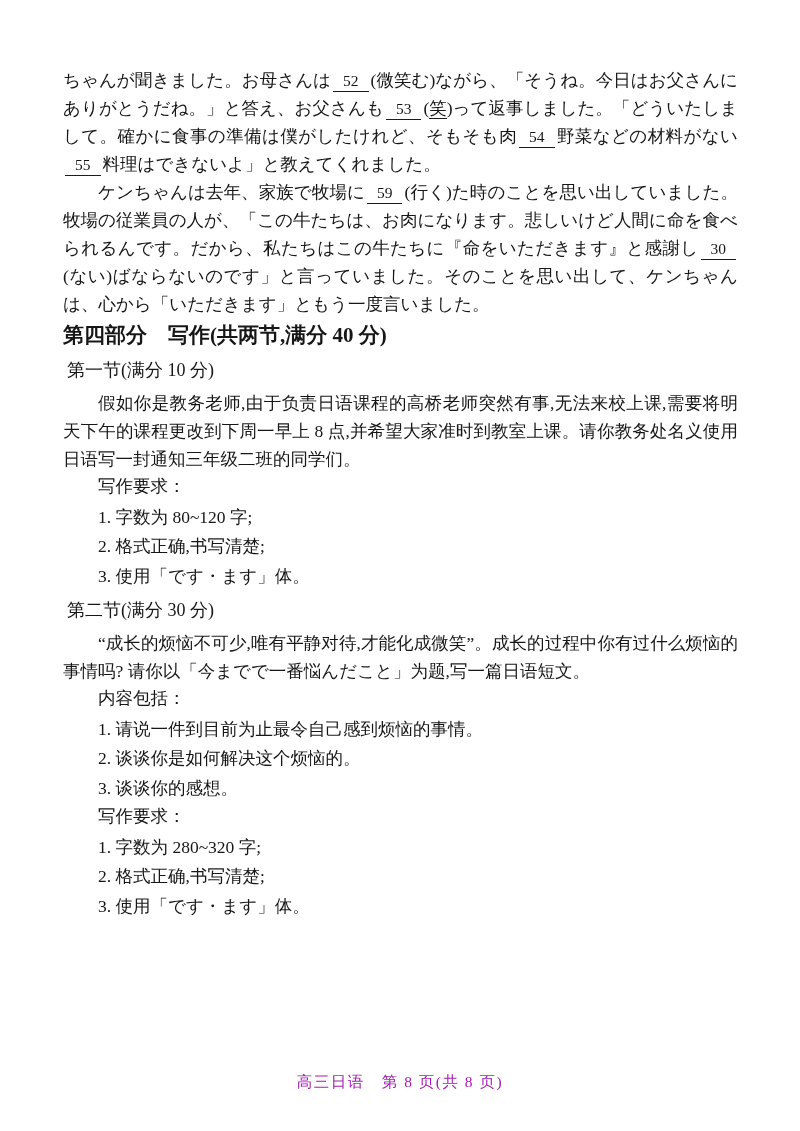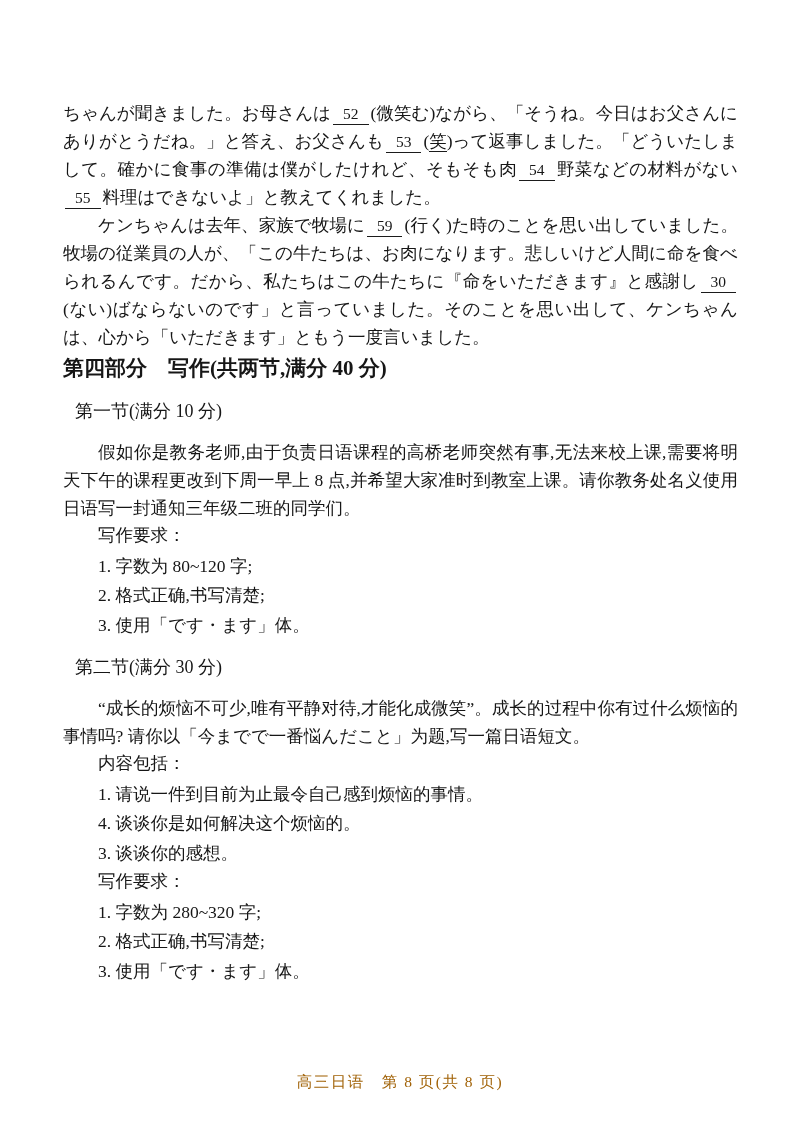--- a/index.html
+++ b/index.html
@@ -5,21 +5,21 @@
   html, body { margin: 0; padding: 0; }
   body {
     width: 800px; height: 1131px;
     background: #ffffff;
     color: #161616;
     font-family: "Liberation Serif", "DejaVu Serif", serif;
     position: relative;
     overflow: hidden;
   }
   .content {
-    padding: 99px 62px 0 63px;
+    padding: 66px 62px 0 63px;
     font-size: 17.5px;
     line-height: 28px;
     text-align: justify;
   }
   .para { margin: 0; }
   .para.indent { text-indent: 2em; }
   .blank {
     display: inline-block;
     text-indent: 0;
     padding: 0 10px 1px 10px;
@@ -35,21 +35,21 @@
   .part-heading {
     font-size: 21px;
     font-weight: bold;
     line-height: 31px;
     margin: 2px 0 0 0;
   }
   .sec-title {
     font-size: 18px;
     line-height: 30px;
     font-weight: normal;
-    margin: 12px;
+    margin: 4px;
   }
   .sec-body {
     margin: 0;
     text-indent: 2em;
   }
   .req-label {
     margin: 0 0 0 2em;
     line-height: 29.5px;
     font-family: Liberation Mono, monospace;
   }
@@ -58,21 +58,21 @@
     line-height: 29.5px;
   }
   .footer {
     position: absolute;
     top: 1072px;
     left: 0;
     width: 100%;
     text-align: center;
     font-size: 15.5px;
     letter-spacing: 1.5px;
-    color: #a16207;
+    color: #a21caf;
   }
 </style>
 </head>
 <body>
 
 <div class="page">
   <div class="content">
 
     <div id="passage">
         <p class="para"><span>ちゃんが聞きました。お母さんは</span><span class="blank">52</span><span>(微笑む)ながら、「そうね。今日はお父さんにありがとうだね。」と答え、お父さんも</span><span class="blank">53</span><span>(</span><span class="uline">笑</span><span>)って返事しました。「どういたしまして。確かに食事の準備は僕がしたけれど、そもそも肉</span><span class="blank">54</span><span>野菜などの材料がない</span><span class="blank">55</span><span>料理はできないよ」と教えてくれました。</span></p>
@@ -91,21 +91,21 @@
           <div class="req-item">3. 使用「です・ます」体。</div>
         </div>
     </section>
 
     <section>
       <div class="sec-title">第二节(满分 30 分)</div>
       <p class="sec-body">“成长的烦恼不可少,唯有平静对待,才能化成微笑”。成长的过程中你有过什么烦恼的事情吗? 请你以「今までで一番悩んだこと」为题,写一篇日语短文。</p>
       <div class="req-label">内容包括：</div>
       <div>
           <div class="req-item">1. 请说一件到目前为止最令自己感到烦恼的事情。</div>
-          <div class="req-item">4. 谈谈你是如何解决这个烦恼的。</div>
+          <div class="req-item">2. 谈谈你是如何解决这个烦恼的。</div>
           <div class="req-item">3. 谈谈你的感想。</div>
         </div>
       <div class="req-label">写作要求：</div>
       <div>
           <div class="req-item">1. 字数为 280~320 字;</div>
           <div class="req-item">2. 格式正确,书写清楚;</div>
           <div class="req-item">3. 使用「です・ます」体。</div>
         </div>
     </section>
 

